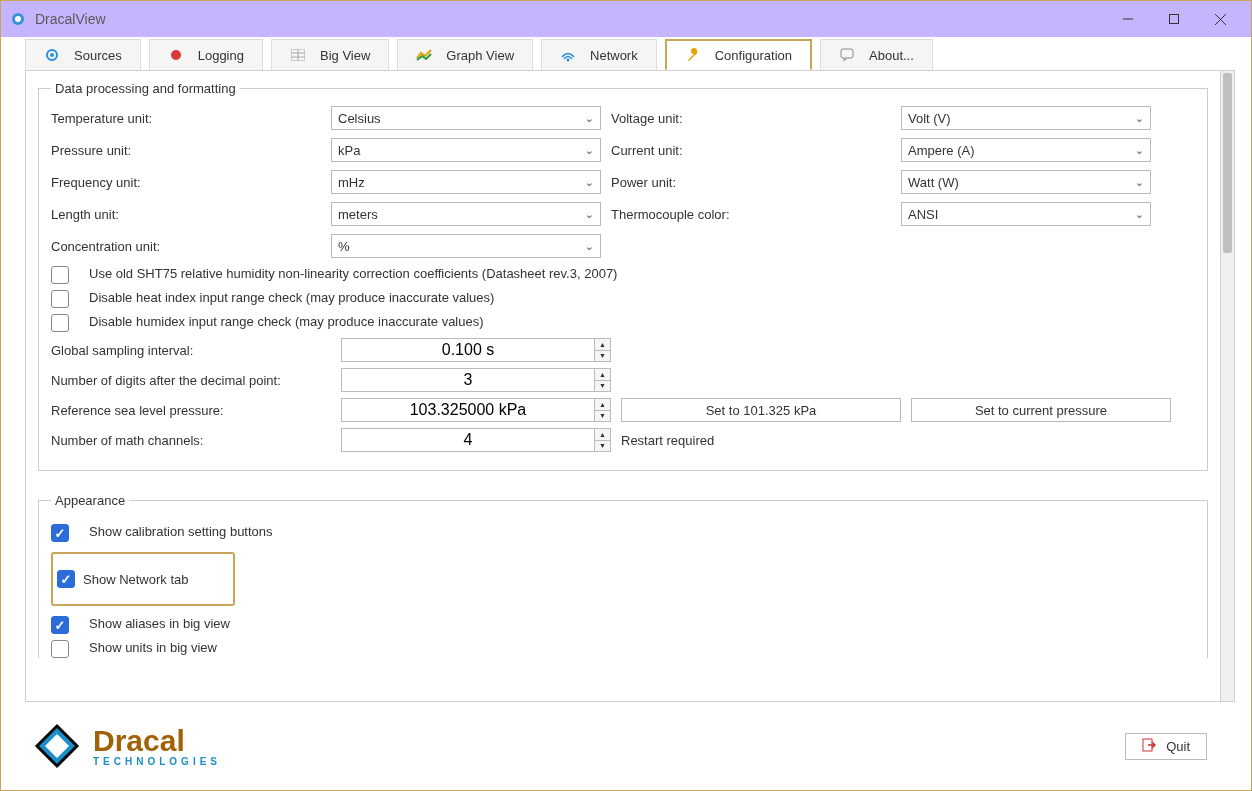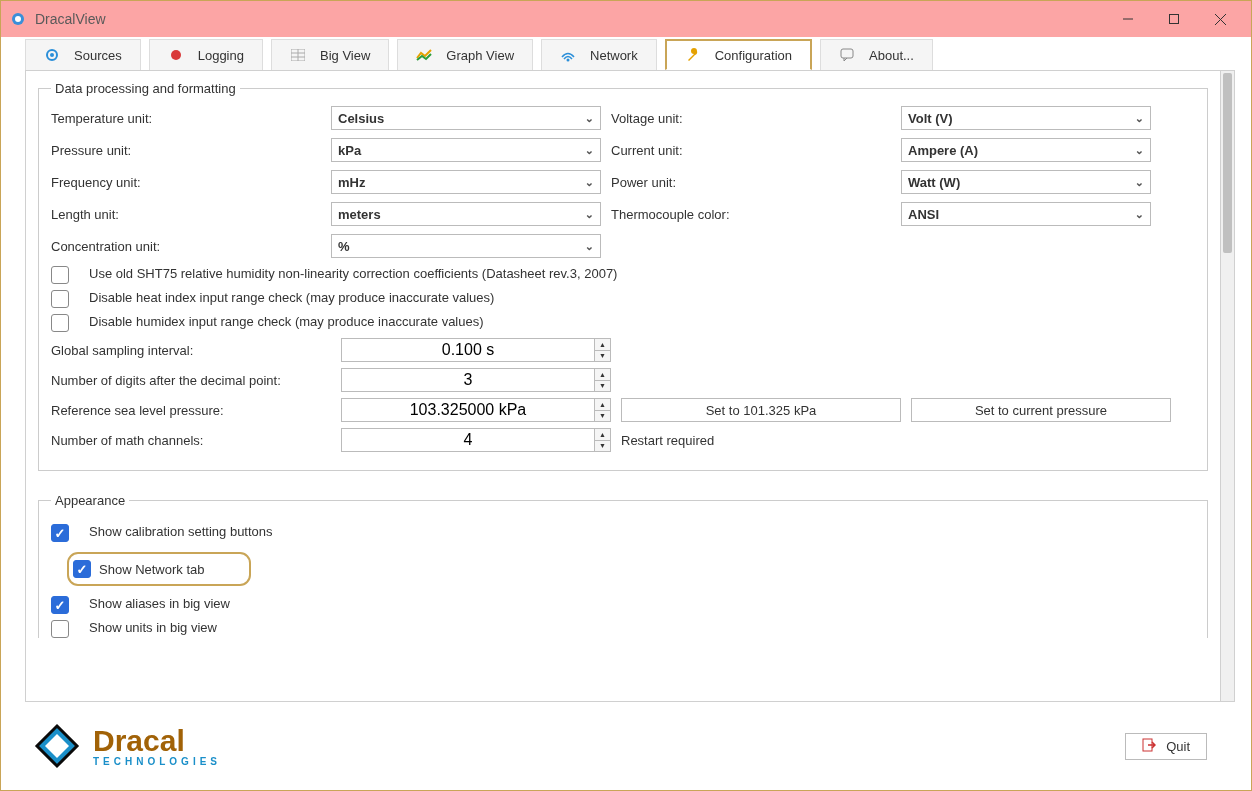--- a/index.html
+++ b/index.html
@@ -15,21 +15,21 @@
   border: 1px solid #c9a557;
   background: #fff;
   display: flex;
   flex-direction: column;
 }
 .titlebar {
   height: 36px;
   display: flex;
   align-items: center;
   padding: 0 8px;
-  background: #fca5a5;
+  background: #c4b5fd;
   color: #777;
 }
 .titlebar .app-icon {
   width: 18px; height: 18px;
   margin-right: 8px;
   display: inline-flex;
   align-items: center;
   justify-content: center;
 }
 .titlebar .title { font-size: 14px; color: #5a5a5a; }
@@ -117,21 +117,20 @@
   border: 1px solid #bbb;
   height: 24px;
   display: flex;
   align-items: center;
   justify-content: space-between;
   padding: 0 6px;
   background: #fff;
   font-size: 13px;
   cursor: pointer;
   width: 270px;
-  font-weight: bold;
 }
 .select .chev { font-size: 11px; color: #555; }
 .select2 { width: 250px; justify-self: start; }
 .chk-row {
   display: flex;
   align-items: flex-start;
   gap: 20px;
   margin: 6px 0;
 }
 .chk {
@@ -206,26 +205,26 @@
 }
 .rowbtns {
   display: grid;
   grid-template-columns: 280px 270px 280px 260px;
   gap: 10px;
   align-items: center;
   margin: 6px 0;
 }
 .highlighted-row {
   border: 2px solid #c9a557;
-  border-radius: 11px;
-  padding: 6px 4px;
+  border-radius: 3px;
+  padding: 16px 4px;
   display: inline-flex;
   align-items: center;
   gap: 8px;
-  margin: 4px 16px;
+  margin: 4px 0;
 }
 .footer {
   height: 88px;
   display: flex;
   align-items: center;
   justify-content: space-between;
   padding: 0 44px 0 30px;
 }
 .logo {
   display: flex;

